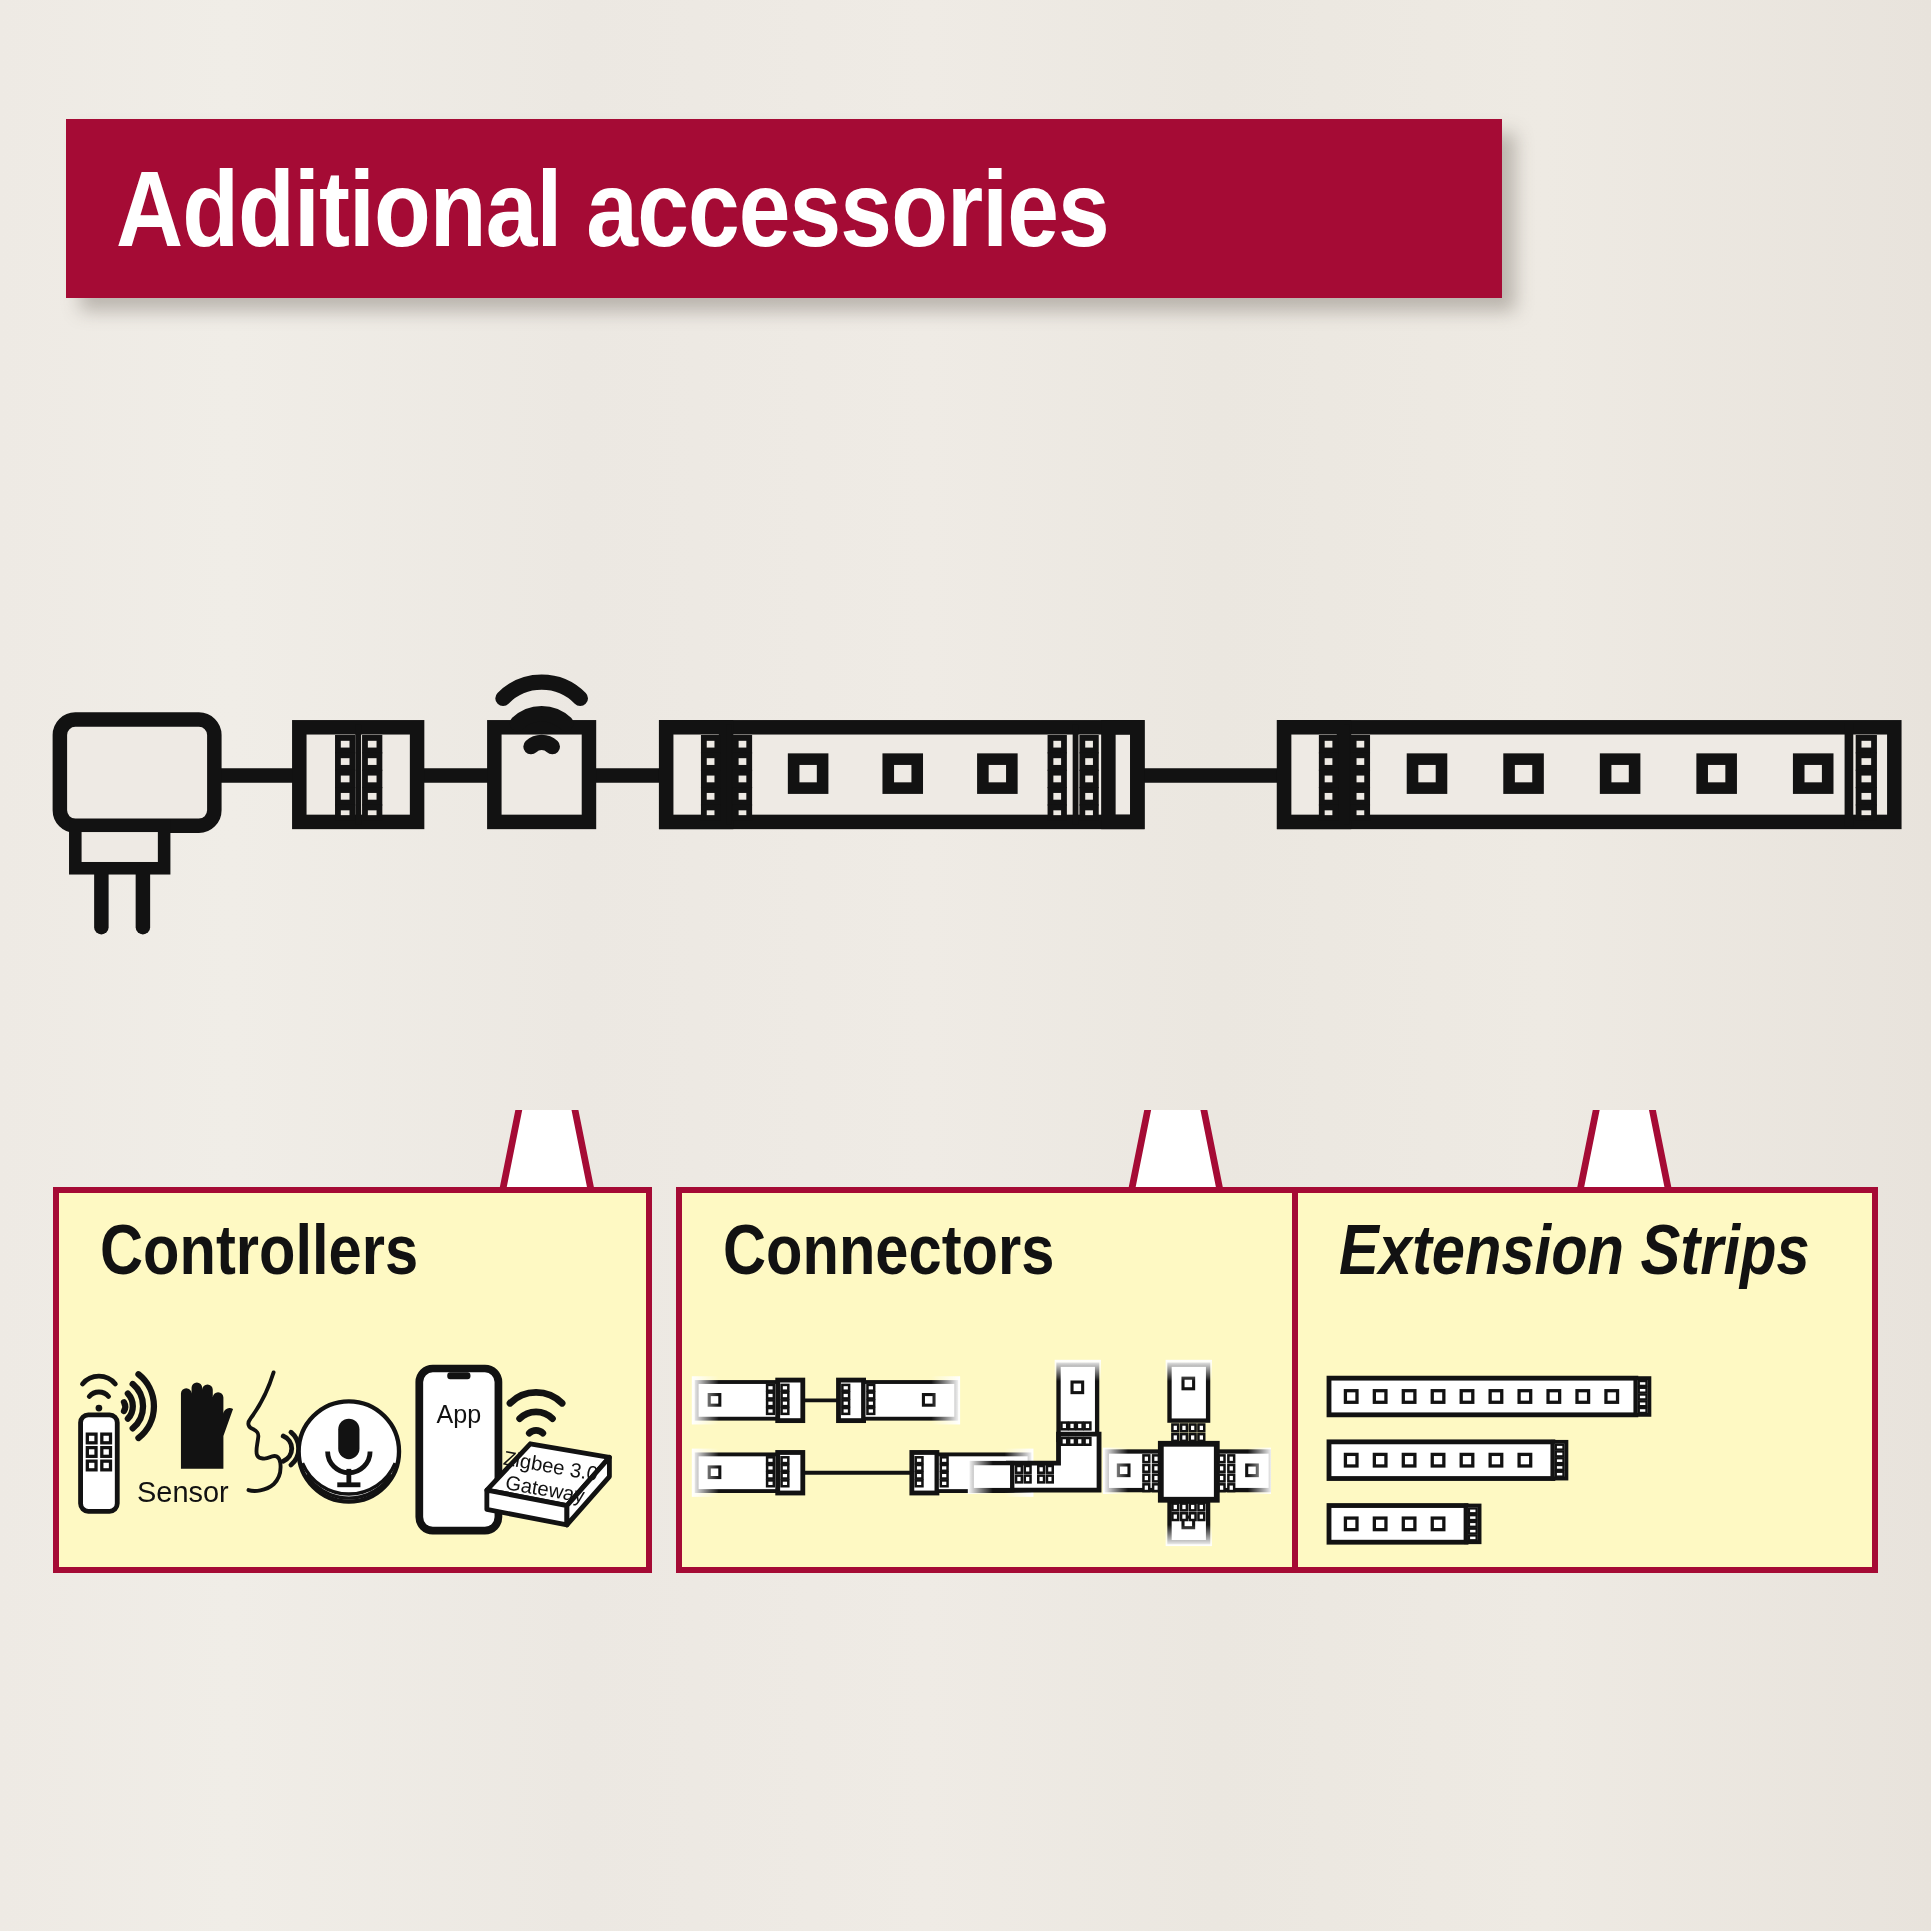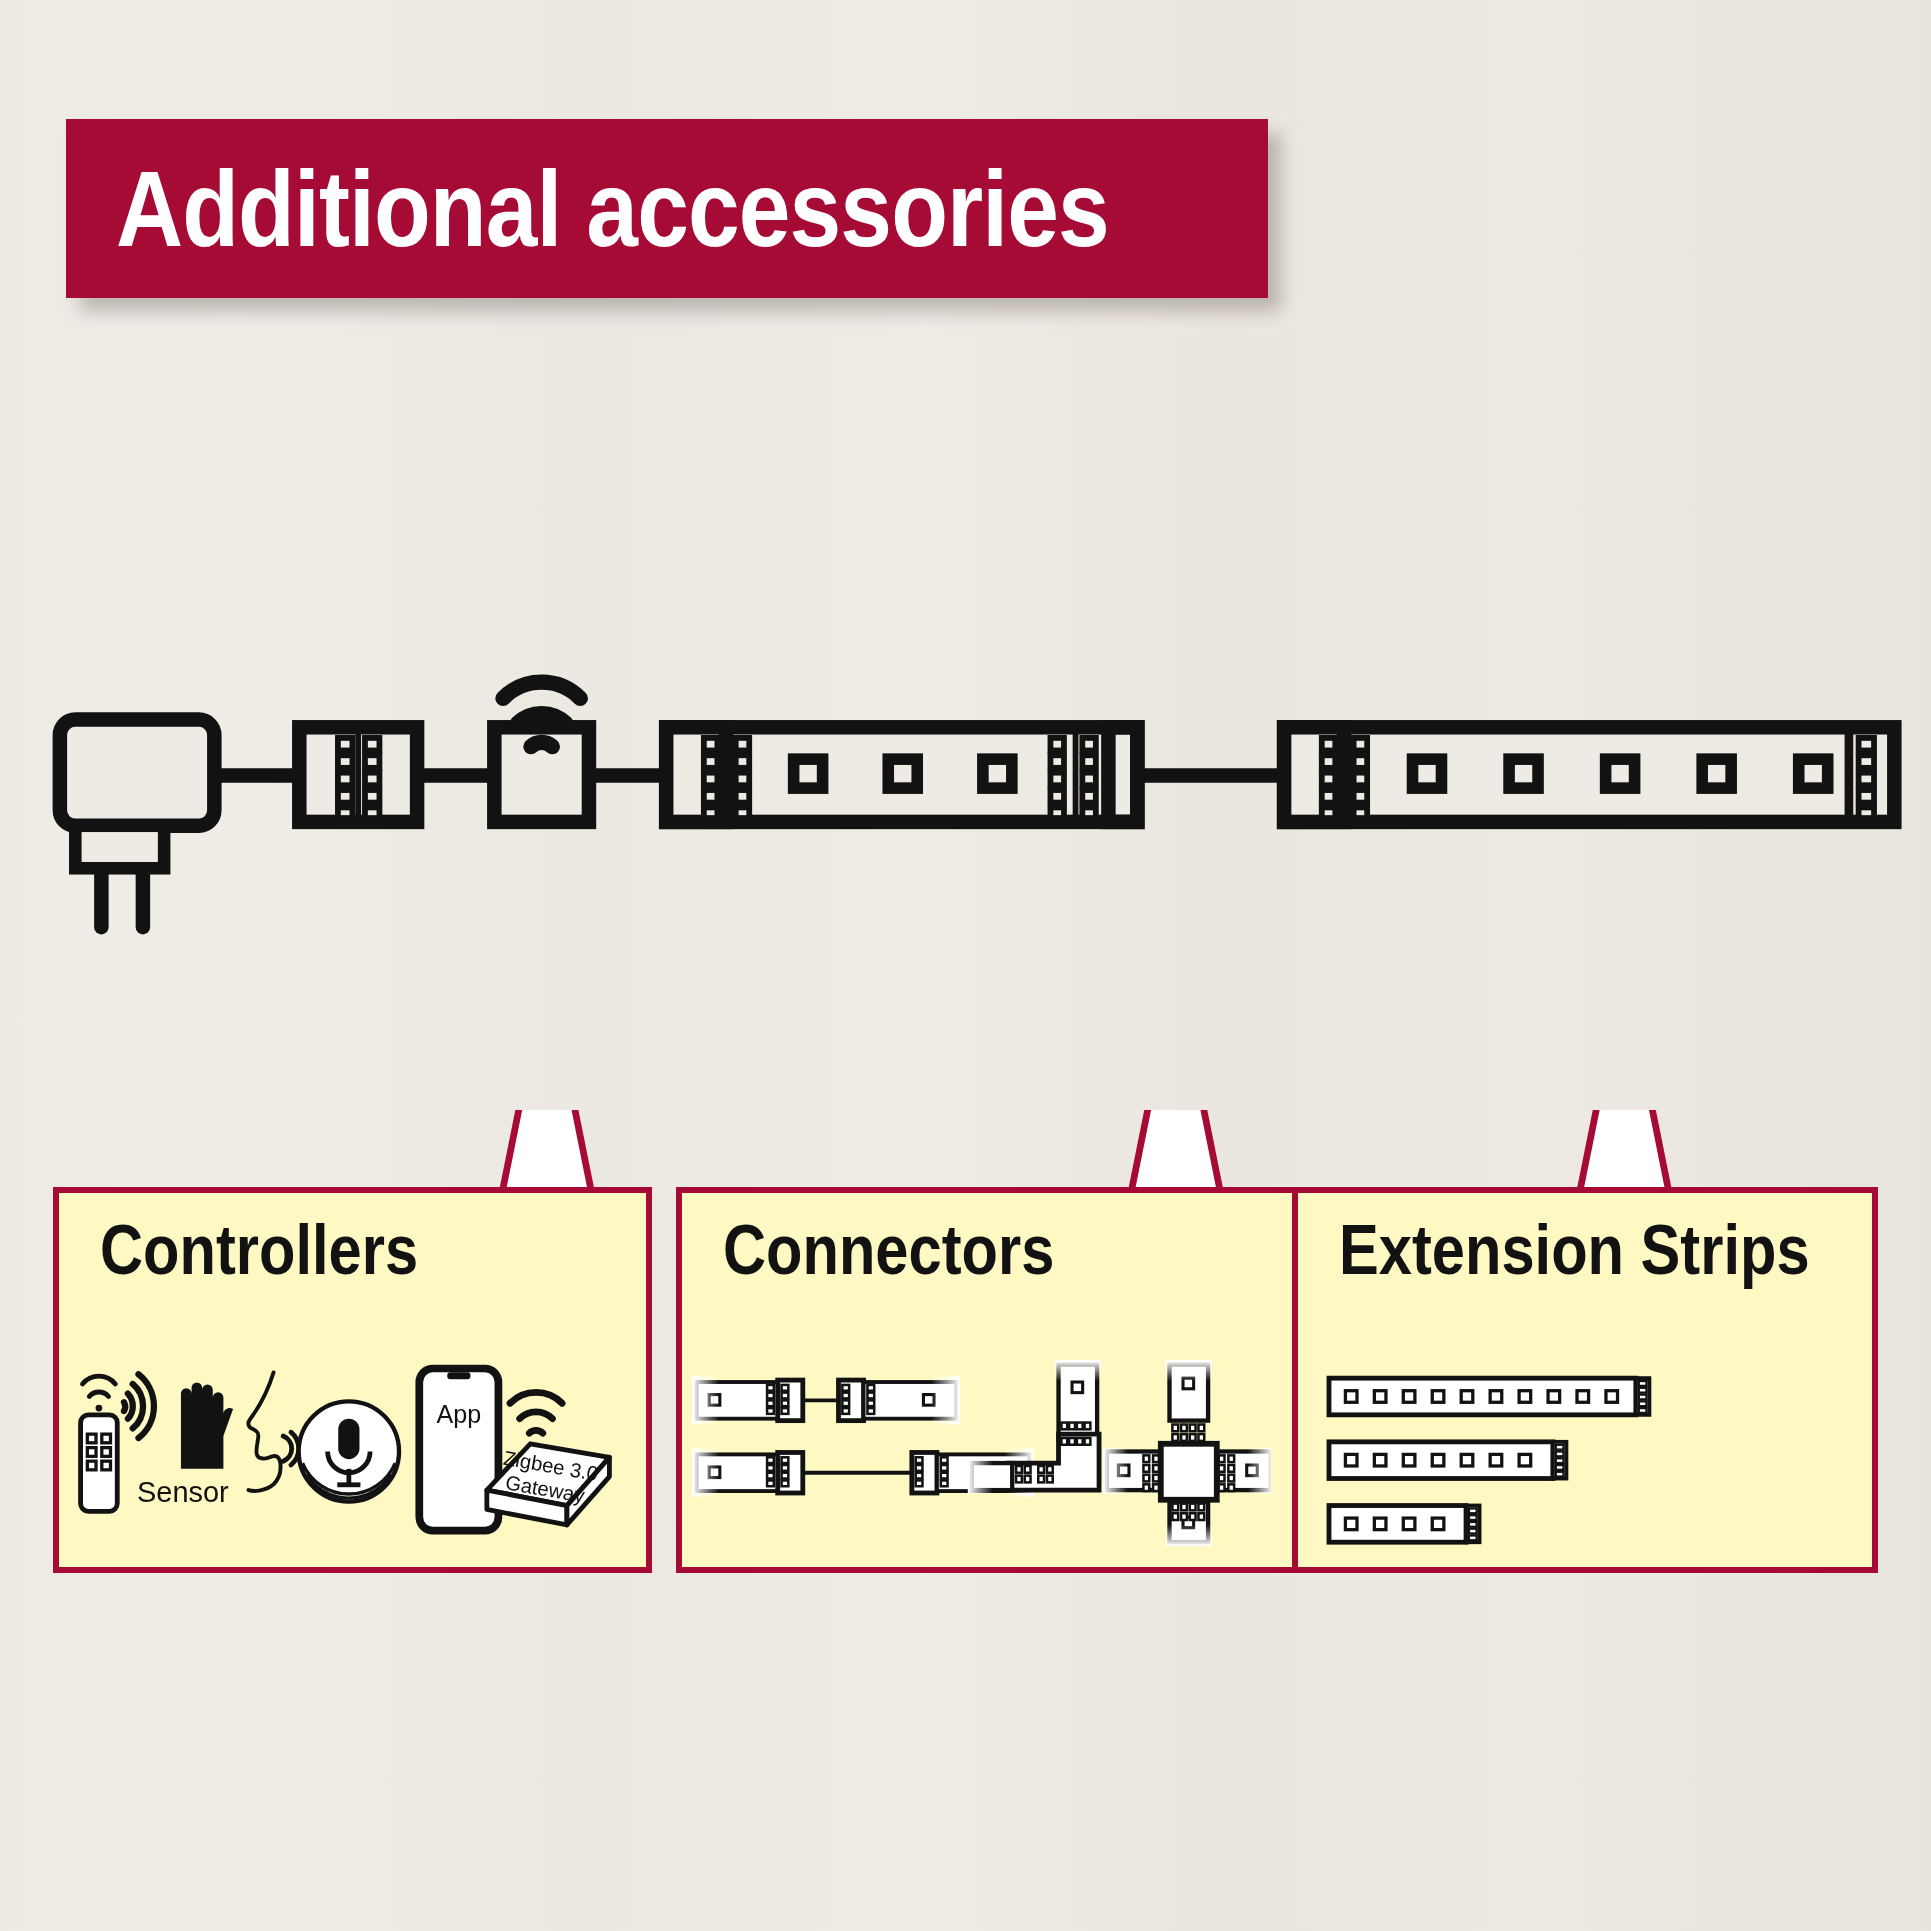--- a/index.html
+++ b/index.html
@@ -22,21 +22,21 @@
         rgba(235,231,224,1) 63%,
         rgba(238,234,227,1) 80%,
         rgba(232,227,220,1) 100%);
     pointer-events:none;
   }
 
   
   #title-banner{
     position:absolute;
     left:66px;top:119px;
-    width:1202px;height:179px;
+    width:1436px;height:179px;
     background:var(--brand,#A50B35);
     box-shadow:13.5px 13.5px 17.4px rgba(90,80,72,.35);
     display:flex;align-items:center;
   }
   #title-text{
     color:#FFFFFF;
     font-family:"Liberation Sans Narrow","Liberation Sans",sans-serif;
     font-weight:bold;
     font-size:108px;
     letter-spacing:-1px;
@@ -56,21 +56,21 @@
     position:absolute;
     top:77px;
     height:386px;
     background:#fef9c3;
     border:6.8px solid var(--brand,#A50B35);
     box-sizing:border-box;
     overflow:visible;
   }
   #card-controllers{left:53px;width:599px;}
   #card-connectors{left:676px;width:670px;}
-  #card-extension{left:1292px;width:586px;}
+  #card-extension{left:1292px;width:586px;font-style:italic;}
 
   .card-title{
     position:absolute;left:41px;top:21px;
     font-family:"Liberation Sans Narrow","Liberation Sans",sans-serif;
     font-weight:bold;font-size:71px;color:#121212;
     transform:scaleX(.84);transform-origin:left center;
     white-space:nowrap;line-height:1;
   }
   .card-art{position:absolute;left:0;right:0;bottom:19.3px;height:193px;}
 

